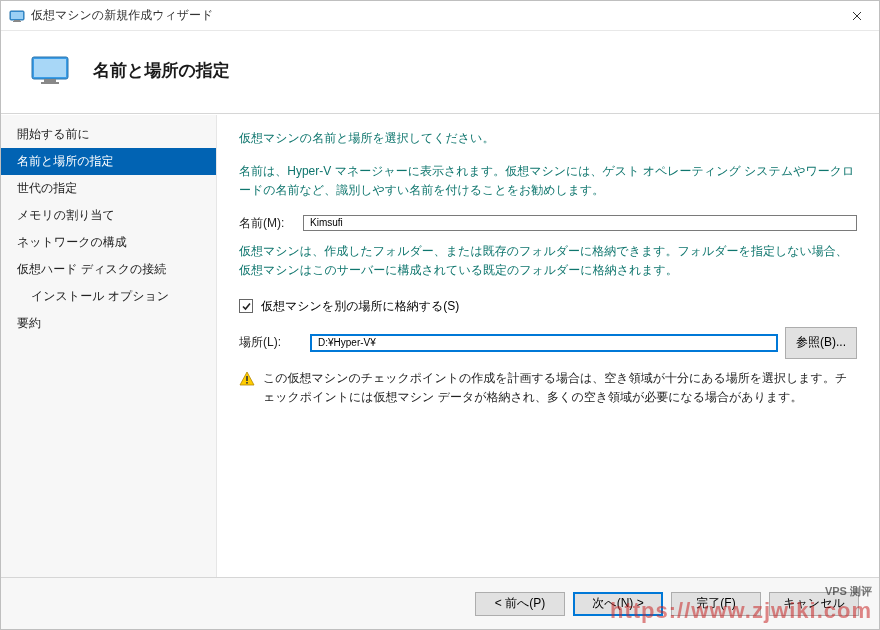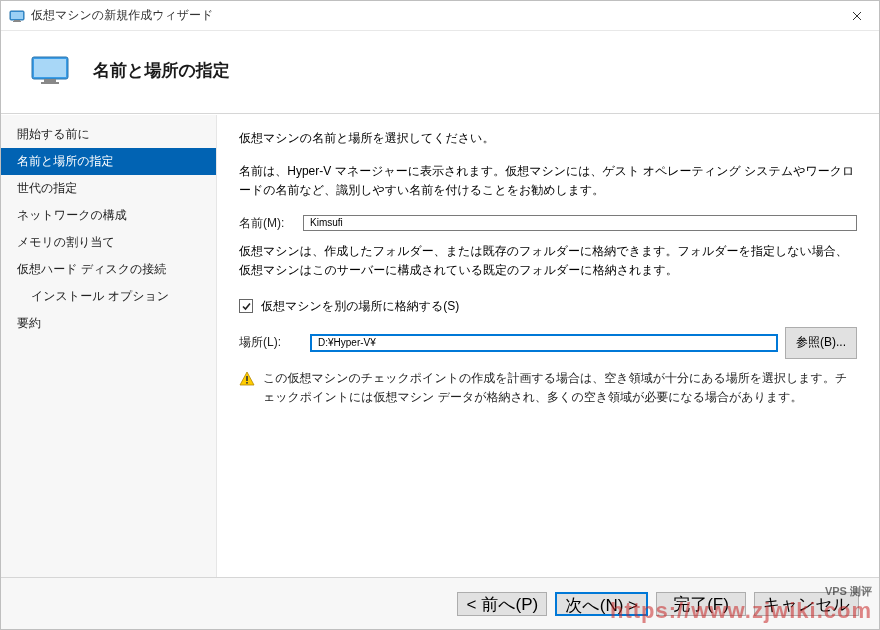--- a/index.html
+++ b/index.html
@@ -67,21 +67,21 @@
     .sidebar .item.level2 { padding-left: 30px; }
     .sidebar .item.selected { background: #0163b3; color: #fff; }
 
     .main {
       flex: 1;
       background: #fff;
       padding: 14px 22px 14px 22px;
       display: flex; flex-direction: column;
       border-left: 1px solid #e6e6e6;
     }
-    .main p { margin: 0 0 14px 0; line-height: 1.6; color: #000000; }
+    .main p { margin: 0 0 14px 0; line-height: 1.6; color: #0f766e; }
     .formrow { display: flex; margin-bottom: 10px; }
     .formrow label { width: 64px; color: #222; }
     .formrow .val { flex: 1; }
     input[type="text"] {
       width: 100%; height: 16px;
       border: 1px solid #7a7a7a;
       padding: 0 6px; font-size: 10px;
       font-family: inherit;
     }
     input[type="text"].focused {
@@ -112,21 +112,21 @@
       height: 52px;
       background: #f7f7f7;
       border-top: 1px solid #d6d6d6;
       display: flex; align-items: center; justify-content: flex-end;
       padding: 0 20px; gap: 8px;
     }
     .footer button {
       height: 24px; min-width: 90px;
       border: 1px solid #adadad;
       background: #e1e1e1;
-      font-size: 17px; font-family: inherit;
+      font-size: 12px; font-family: inherit;
       padding: 0 8px;
     }
     .footer button.primary {
       border: 2px solid #0078d7;
       background: #e1e1e1;
     }
     .watermark {
       position: absolute;
       right: 8px; bottom: 6px;
       font-size: 22px; font-weight: bold;
@@ -173,22 +173,22 @@
       </svg>
     </span>
     <h1>名前と場所の指定</h1>
   </div>
 
   <div class="body">
     <div class="sidebar">
       <div class="item">開始する前に</div>
       <div class="item selected">名前と場所の指定</div>
       <div class="item">世代の指定</div>
+      <div class="item">メモリの割り当て</div>
       <div class="item">ネットワークの構成</div>
-      <div class="item">メモリの割り当て</div>
       <div class="item">仮想ハード ディスクの接続</div>
       <div class="item level2">インストール オプション</div>
       <div class="item">要約</div>
     </div>
 
     <div class="main">
       <p>仮想マシンの名前と場所を選択してください。</p>
       <p>名前は、Hyper-V マネージャーに表示されます。仮想マシンには、ゲスト オペレーティング システムやワークロードの名前など、識別しやすい名前を付けることをお勧めします。</p>
 
       <div class="formrow">

